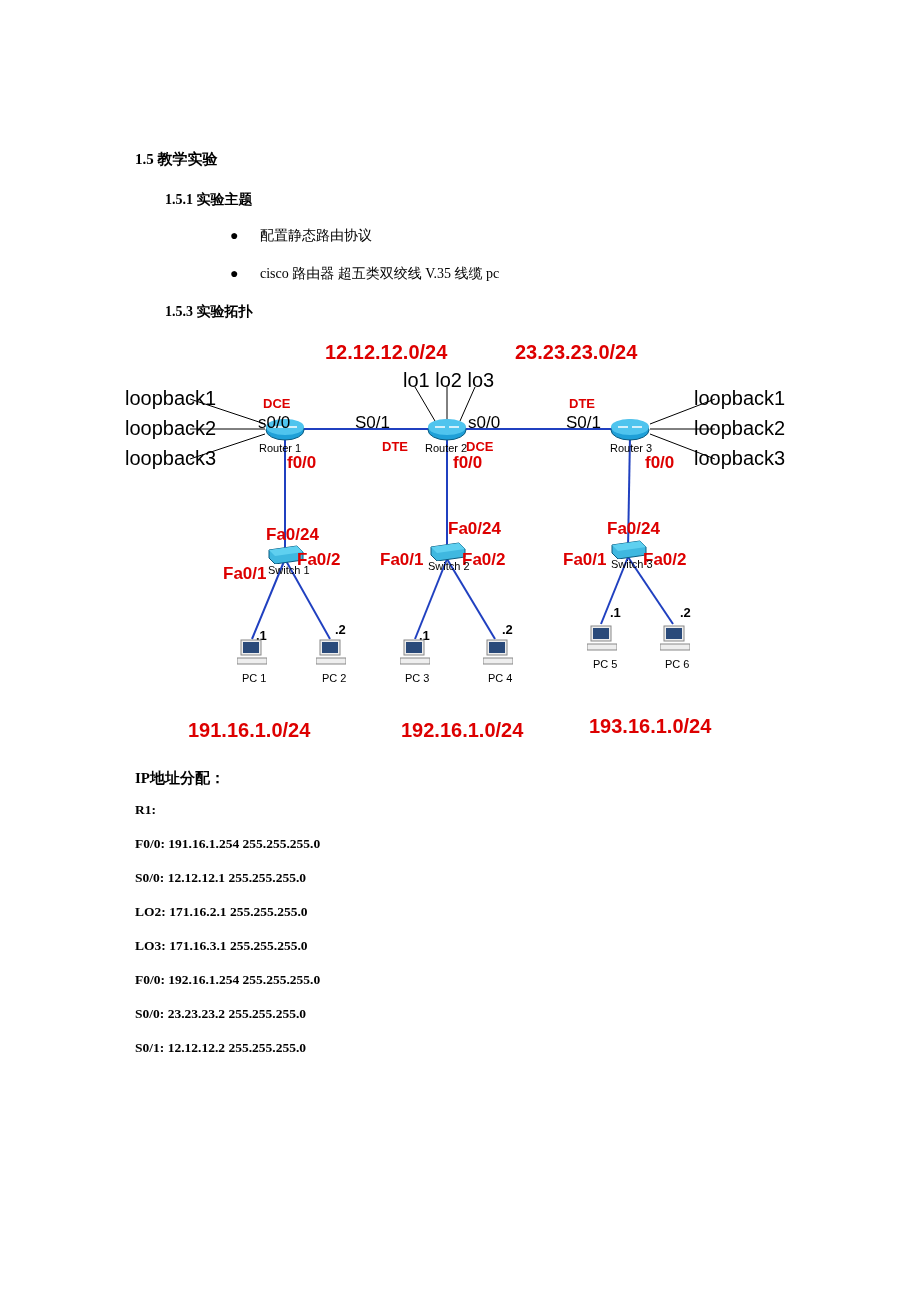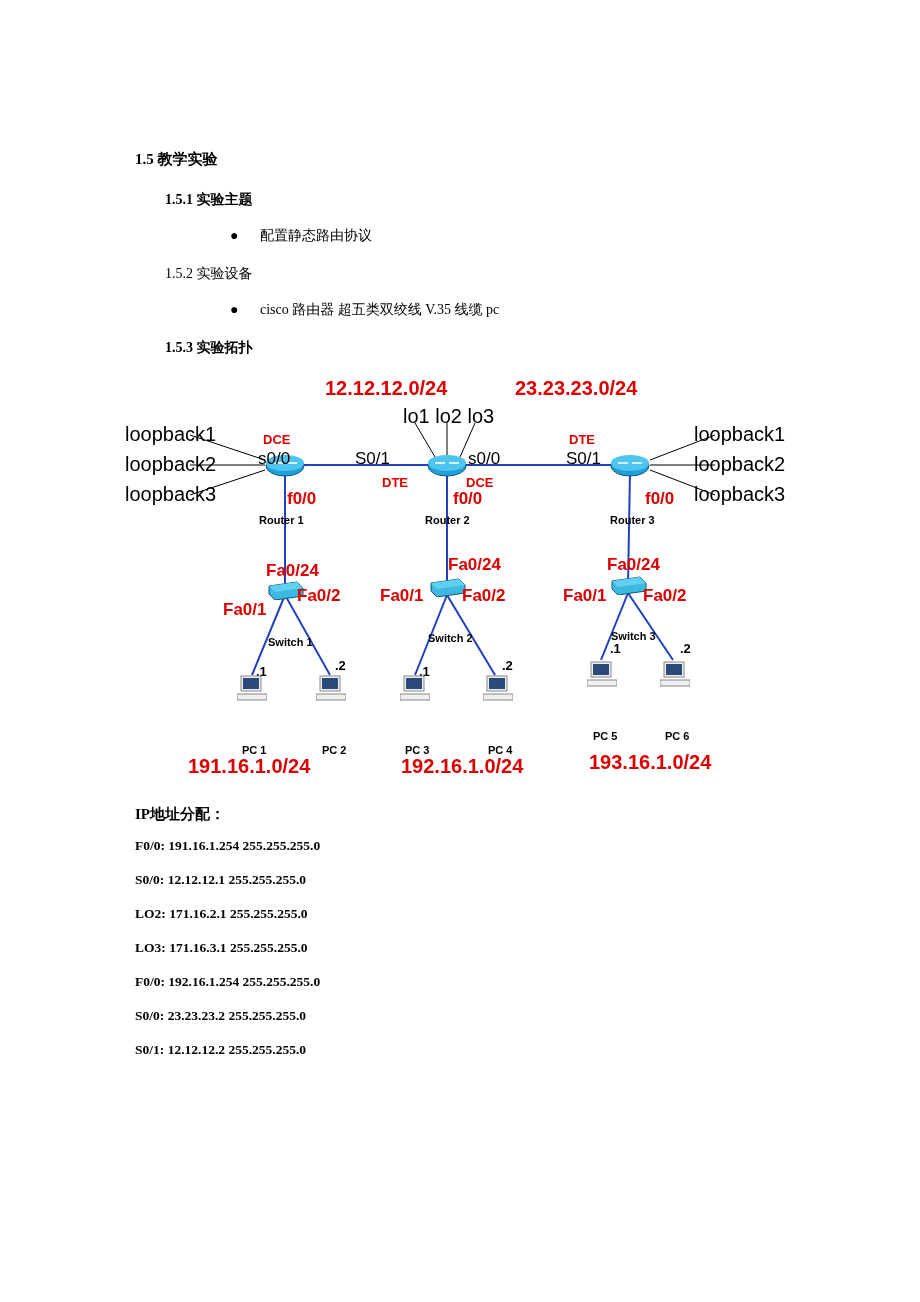--- a/index.html
+++ b/index.html
@@ -21,34 +21,33 @@
   .bullet-row { margin: 0 0 20px 95px; font-size: 14px; }
   .bullet-row .dot { display: inline-block; width: 30px; }
   .bullet-row .txt { font-family: "SimSun", serif; }
   .topo-wrap { position: relative; width: 650px; height: 410px; margin: 8px 0 20px 0; }
   .topo-svg { position: absolute; inset: 0; }
   .lbl { position: absolute; font-family: Arial, "SimSun", sans-serif; white-space: nowrap; }
   .red { color: #d00; font-weight: bold; }
   .big { font-size: 20px; }
   .med { font-size: 17px; }
   .sm  { font-size: 13px; }
-  .xs  { font-size: 11px; font-weight: bold; margin-top: 36px; }
+  .xs  { font-size: 11px; font-weight: normal; }
   .blk { color: #000; }
   .router-icon, .switch-icon, .pc-icon { position: absolute; }
   .sect-title { font-weight: bold; font-size: 15px; margin: 12px 0 14px 0; }
   .ip-line { font-weight: bold; font-size: 13.5px; margin: 0 0 18px 0; font-family: "Times New Roman", "SimSun", serif; }
 </style>
 </head>
 <body>
 
 <div class="page">
   <div class="h1">1.5 教学实验</div>
   <div class="h2 bold">1.5.1 实验主题</div>
   <div class="bullet-row"><span class="dot">●</span><span class="txt">配置静态路由协议</span></div>
-  <div class="h2">1.5.2 实验设备</div>
   <div class="bullet-row"><span class="dot">●</span><span class="txt">cisco 路由器 超五类双绞线  V.35 线缆  pc</span></div>
   <div class="h2 bold">1.5.3 实验拓扑</div>
 
   <div class="topo-wrap">
     <svg class="topo-svg" viewBox="0 0 650 410">
       <g stroke="#2040c0" stroke-width="2" fill="none">
         <line x1="150" y1="90" x2="312" y2="90"></line>
         <line x1="312" y1="90" x2="495" y2="90"></line>
         <line x1="150" y1="97" x2="150" y2="210"></line>
         <line x1="312" y1="97" x2="312" y2="210"></line>
@@ -199,20 +198,21 @@
     <div class="lbl blk xs" style="left:353px; top:333px;">PC 4</div>
     <div class="lbl blk xs" style="left:458px; top:319px;">PC 5</div>
     <div class="lbl blk xs" style="left:530px; top:319px;">PC 6</div>
 
     <div class="lbl red big" style="left:53px; top:380px;">191.16.1.0/24</div>
     <div class="lbl red big" style="left:266px; top:380px;">192.16.1.0/24</div>
     <div class="lbl red big" style="left:454px; top:376px;">193.16.1.0/24</div>
   </div>
 
   <div class="sect-title">IP地址分配：</div>
+  <div class="ip-line">R1:</div>
   <div class="ip-line">F0/0:   191.16.1.254   255.255.255.0</div>
   <div class="ip-line">S0/0:   12.12.12.1   255.255.255.0</div>
   <div class="ip-line">LO2: 171.16.2.1   255.255.255.0</div>
   <div class="ip-line">LO3: 171.16.3.1   255.255.255.0</div>
   <div class="ip-line">F0/0:   192.16.1.254   255.255.255.0</div>
   <div class="ip-line">S0/0:   23.23.23.2   255.255.255.0</div>
   <div class="ip-line">S0/1:   12.12.12.2   255.255.255.0</div>
 </div>
 
 </body></html>

